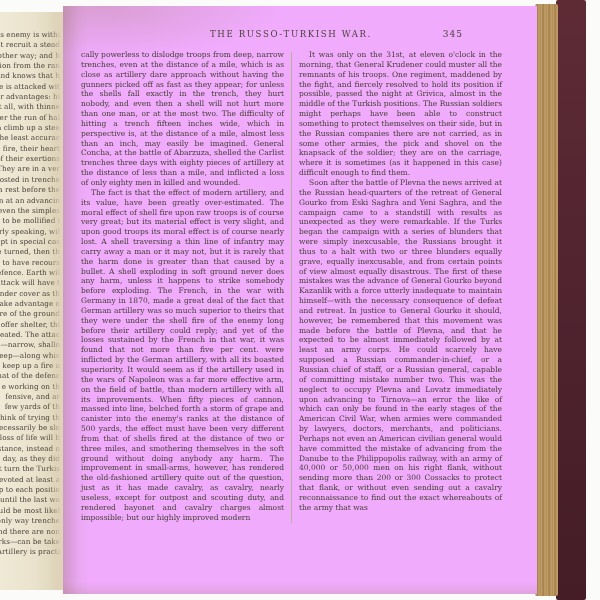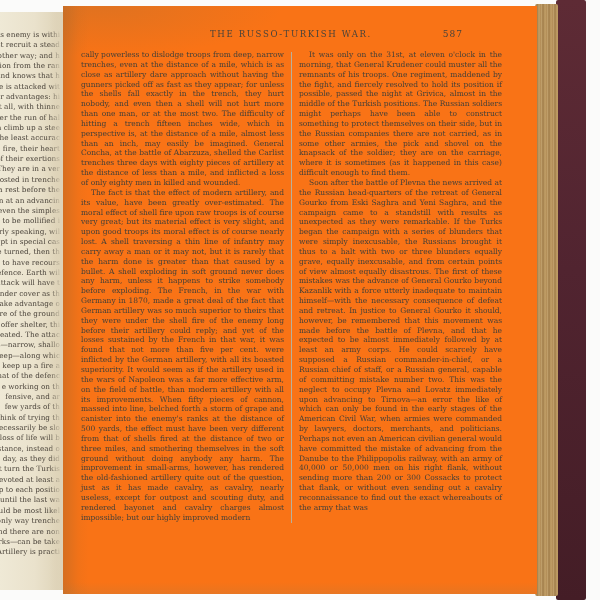--- a/index.html
+++ b/index.html
@@ -18,21 +18,21 @@
   
   .left-page{position:absolute;left:0;top:12px;width:63px;height:578px;overflow:hidden;
          background:linear-gradient(90deg,#efe9d6 0%,#eae2cc 55%,#ddd2b6 100%);}
   .fragments{position:absolute;top:18px;right:3px;width:150px;text-align:right;
          font-size:7.3px;line-height:10.35px;color:#4b443b;white-space:nowrap;}
   .left-fade{position:absolute;top:0;right:0;width:14px;height:100%;
          background:linear-gradient(90deg,rgba(226,216,190,0) 0%,#ded3b8 90%);}
 
   
   .main-page{position:absolute;left:63px;top:6px;width:474px;height:588px;
-         background:#f97316;}
+         background:#f0abfc;}
   .gutter-shadow{position:absolute;left:0;top:0;width:26px;height:100%;
          background:linear-gradient(90deg,rgba(120,98,58,0.28),rgba(120,98,58,0.06) 60%,rgba(120,98,58,0));}
   .gutter-top-shade{position:absolute;left:0;top:0;width:300px;height:70px;
          background:radial-gradient(ellipse 250px 70px at 40px 0px,rgba(135,110,65,0.22),rgba(135,110,65,0) 72%);}
   .page-bottom-shade{position:absolute;bottom:0;left:0;width:100%;height:12px;
          background:linear-gradient(180deg,rgba(150,125,80,0),rgba(150,125,80,0.18));}
 
   .running-title{position:absolute;top:23px;left:18px;width:420px;text-align:center;
          font-size:8.6px;letter-spacing:1.6px;color:#4a433a;}
   .page-number{position:absolute;top:23px;right:74px;font-size:9px;letter-spacing:1px;color:#4a433a;}
@@ -106,21 +106,21 @@
         <div class="frag-line">e. Artillery is practi</div>
       </div>
     <div class="left-fade"></div>
   </div>
 
   <div class="main-page">
     <div class="gutter-shadow"></div>
     <div class="gutter-top-shade"></div>
 
     <div class="running-title">THE RUSSO-TURKISH WAR.</div>
-    <div class="page-number">587</div>
+    <div class="page-number">345</div>
 
     <div class="columns">
       <div class="col col-left">
           <div class="para">cally powerless to dislodge troops from deep, narrow trenches, even at the distance of a mile, which is as close as artillery dare approach without having the gunners picked off as fast as they appear; for unless the shells fall exactly in the trench, they hurt nobody, and even then a shell will not hurt more than one man, or at the most two. The difficulty of hitting a trench fifteen inches wide, which in perspective is, at the distance of a mile, almost less than an inch, may easily be imagined. General Concha, at the battle of Abarzuza, shelled the Carlist trenches three days with eighty pieces of artillery at the distance of less than a mile, and inflicted a loss of only eighty men in killed and wounded.</div>
           <div class="para indent">The fact is that the effect of modern artillery, and its value, have been greatly over-estimated. The moral effect of shell fire upon raw troops is of course very great; but its material effect is very slight, and upon good troops its moral effect is of course nearly lost. A shell traversing a thin line of infantry may carry away a man or it may not, but it is rarely that the harm done is greater than that caused by a bullet. A shell exploding in soft ground never does any harm, unless it happens to strike somebody before exploding. The French, in the war with Germany in 1870, made a great deal of the fact that German artillery was so much superior to theirs that they were under the shell fire of the enemy long before their artillery could reply; and yet of the losses sustained by the French in that war, it was found that not more than five per cent. were inflicted by the German artillery, with all its boasted superiority. It would seem as if the artillery used in the wars of Napoleon was a far more effective arm, on the field of battle, than modern artillery with all its improvements. When fifty pieces of cannon, massed into line, belched forth a storm of grape and canister into the enemy's ranks at the distance of 500 yards, the effect must have been very different from that of shells fired at the distance of two or three miles, and smothering themselves in the soft ground without doing anybody any harm. The improvement in small-arms, however, has rendered the old-fashioned artillery quite out of the question, just as it has made cavalry, as cavalry, nearly useless, except for outpost and scouting duty, and rendered bayonet and cavalry charges almost impossible; but our highly improved modern</div>
         </div>
       <div class="divider"></div>
       <div class="col col-right">
           <div class="para indent">It was only on the 31st, at eleven o'clock in the morning, that General Krudener could muster all the remnants of his troops. One regiment, maddened by the fight, and fiercely resolved to hold its position if possible, passed the night at Grivica, almost in the middle of the Turkish positions. The Russian soldiers might perhaps have been able to construct something to protect themselves on their side, but in the Russian companies there are not carried, as in some other armies, the pick and shovel on the knapsack of the soldier; they are on the carriage, where it is sometimes (as it happened in this case) difficult enough to find them.</div>
           <div class="para indent">Soon after the battle of Plevna the news arrived at the Russian head-quarters of the retreat of General Gourko from Eski Saghra and Yeni Saghra, and the campaign came to a standstill with results as unexpected as they were remarkable. If the Turks began the campaign with a series of blunders that were simply inexcusable, the Russians brought it thus to a halt with two or three blunders equally grave, equally inexcusable, and from certain points of view almost equally disastrous. The first of these mistakes was the advance of General Gourko beyond Kazanlik with a force utterly inadequate to maintain himself—with the necessary consequence of defeat and retreat. In justice to General Gourko it should, however, be remembered that this movement was made before the battle of Plevna, and that he expected to be almost immediately followed by at least an army corps. He could scarcely have supposed a Russian commander-in-chief, or a Russian chief of staff, or a Russian general, capable of committing mistake number two. This was the neglect to occupy Plevna and Lovatz immediately upon advancing to Tirnova—an error the like of which can only be found in the early stages of the American Civil War, when armies were commanded by lawyers, doctors, merchants, and politicians. Perhaps not even an American civilian general would have committed the mistake of advancing from the Danube to the Philippopolis railway, with an army of 40,000 or 50,000 men on his right flank, without sending more than 200 or 300 Cossacks to protect that flank, or without even sending out a cavalry reconnaissance to find out the exact whereabouts of the army that was</div>

